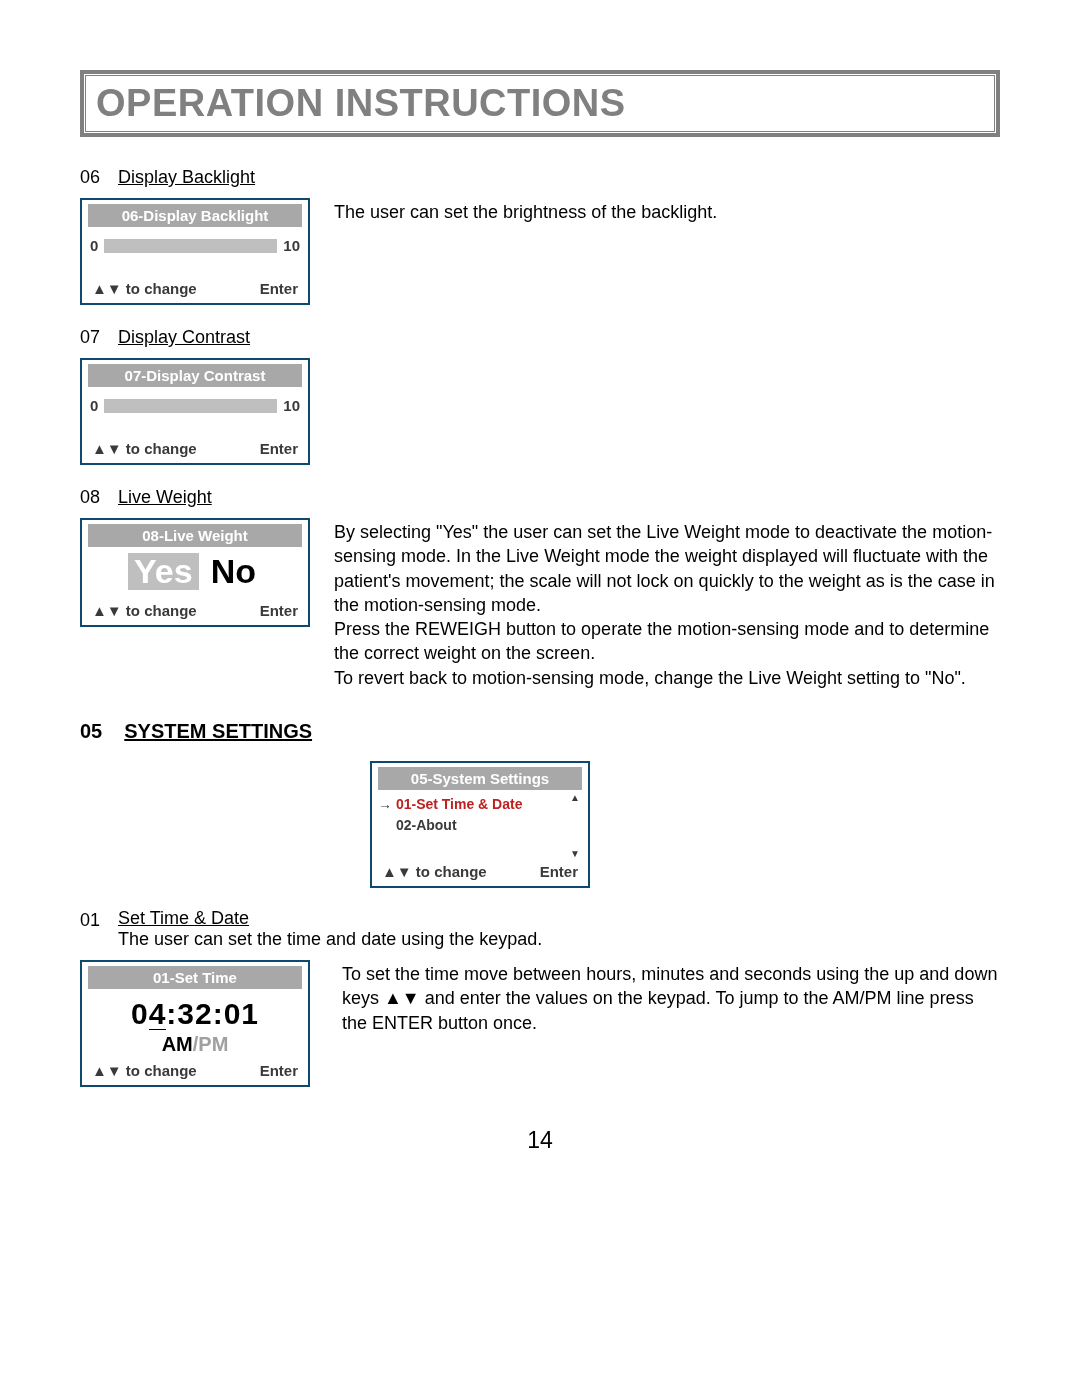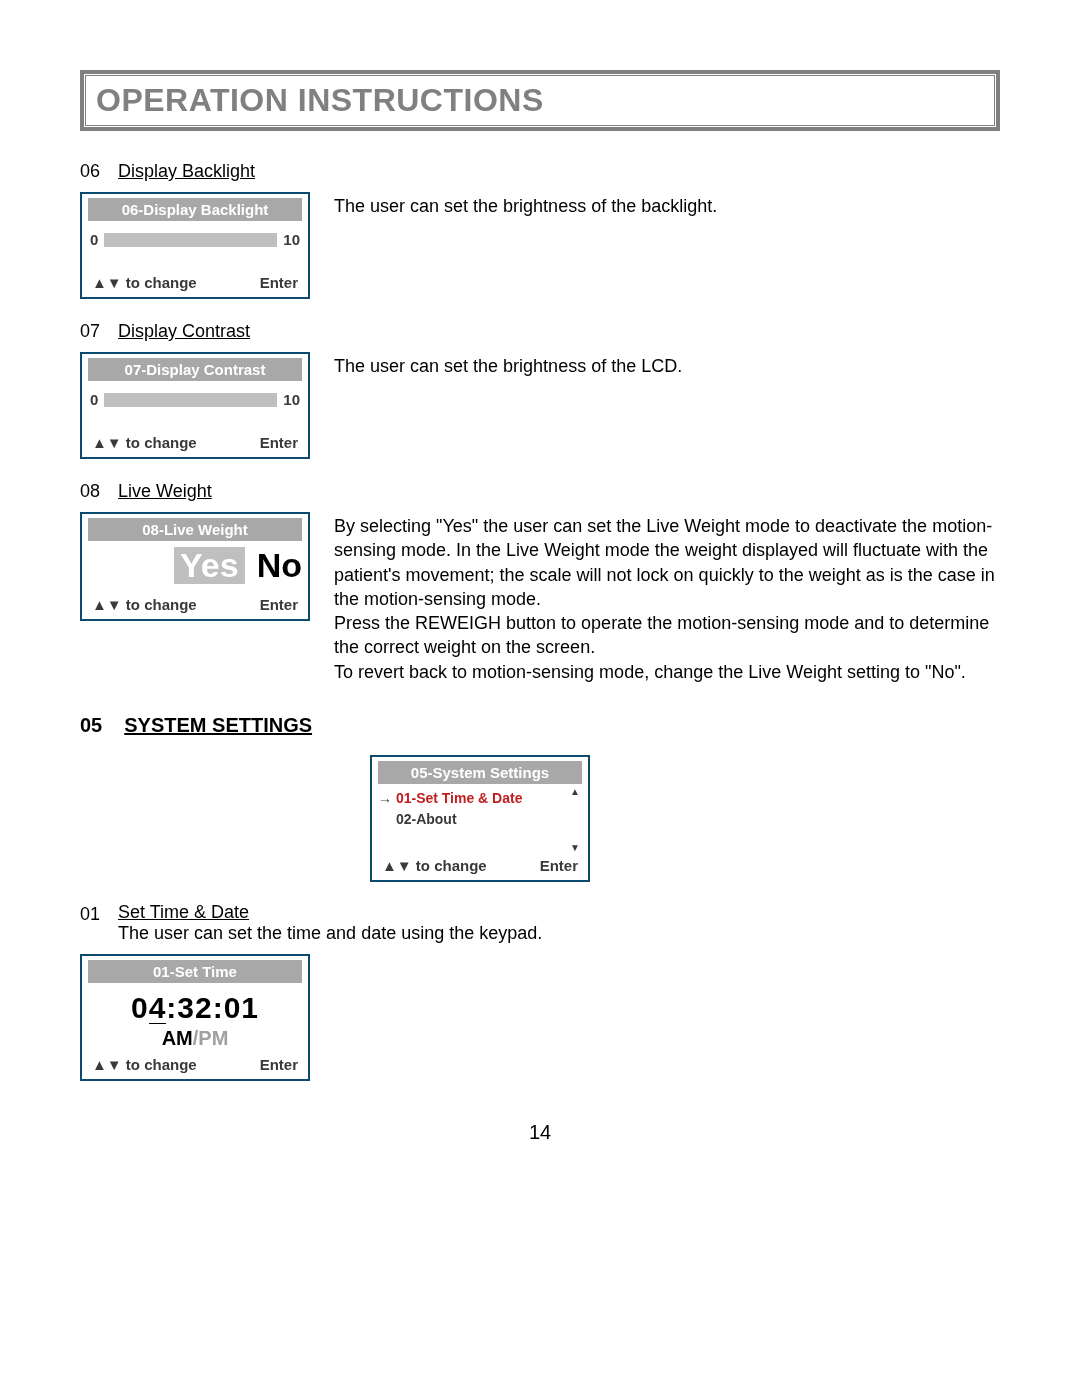--- a/index.html
+++ b/index.html
@@ -12,21 +12,21 @@
     box-sizing: border-box;
     background: #fff;
   }
   .title-box {
     border: 4px solid #808080;
     padding: 8px 12px;
     margin-bottom: 28px;
     box-shadow: inset 0 0 0 1px #fff, inset 0 0 0 2px #808080;
   }
   .title-box-inner {
-    font-size: 32px;
+    font-size: 38px;
     font-weight: bold;
     color: #808080;
     letter-spacing: 0.5px;
   }
   .row {
     display: flex;
     align-items: flex-start;
     margin-bottom: 10px;
   }
   .num {
@@ -84,21 +84,21 @@
     gap: 6px;
     margin: 4px 0 18px 0;
   }
   .bl-bar {
     height: 14px;
     background: #bfbfbf;
     flex: 1;
   }
   .yesno {
     display: flex;
-    justify-content: flex-end;
+    justify-content: center;
     gap: 6px;
     padding: 6px 0 8px 0;
   }
   .yn-btn {
     font-size: 34px;
     font-weight: bold;
     padding: 0 6px;
     line-height: 1.1;
   }
   .yn-sel {
@@ -135,21 +135,21 @@
     text-align: center;
     font-size: 20px;
     font-weight: bold;
     margin-bottom: 2px;
   }
   .ampm .am { color: #000; }
   .ampm .pm { color: #a0a0a0; }
   .pageno {
     text-align: center;
     margin-top: 40px;
-    font-size: 20px;
+    font-size: 23px;
   }
   .ud-col {
     width: 14px;
     display: flex;
     flex-direction: column;
     justify-content: space-between;
     align-items: center;
     font-size: 10px;
   }
   .menu-wrap {
@@ -208,21 +208,20 @@
           <div class="bl-bar"></div>
           <span>10</span>
         </div>
       </div>
       <div class="lcd-footer">
         <span>▲▼ to change</span>
         <span>Enter</span>
       </div>
     </div>
   </div>
-  <div class="text-col">The user can set the brightness of the LCD.</div>
 </div>
 
 <div class="row">
   <div class="num">08</div>
   <div class="label">Live Weight</div>
 </div>
 <div class="content-row">
   <div class="lcd-col small">
     <div class="lcd-box">
       <div class="lcd-header">08-Live Weight</div>
@@ -291,15 +290,16 @@
       </div>
       <div class="ampm">
         <span class="am">AM</span><span class="pm">/PM</span>
       </div>
       <div class="lcd-footer">
         <span>▲▼ to change</span>
         <span>Enter</span>
       </div>
     </div>
   </div>
+  <div class="text-col">To set the time move between hours, minutes and seconds using the up and down keys ▲▼ and enter the values on the keypad. To jump to the AM/PM line press the ENTER button once.</div>
 </div>
 
 <div class="pageno">14</div>
 
 </body></html>

